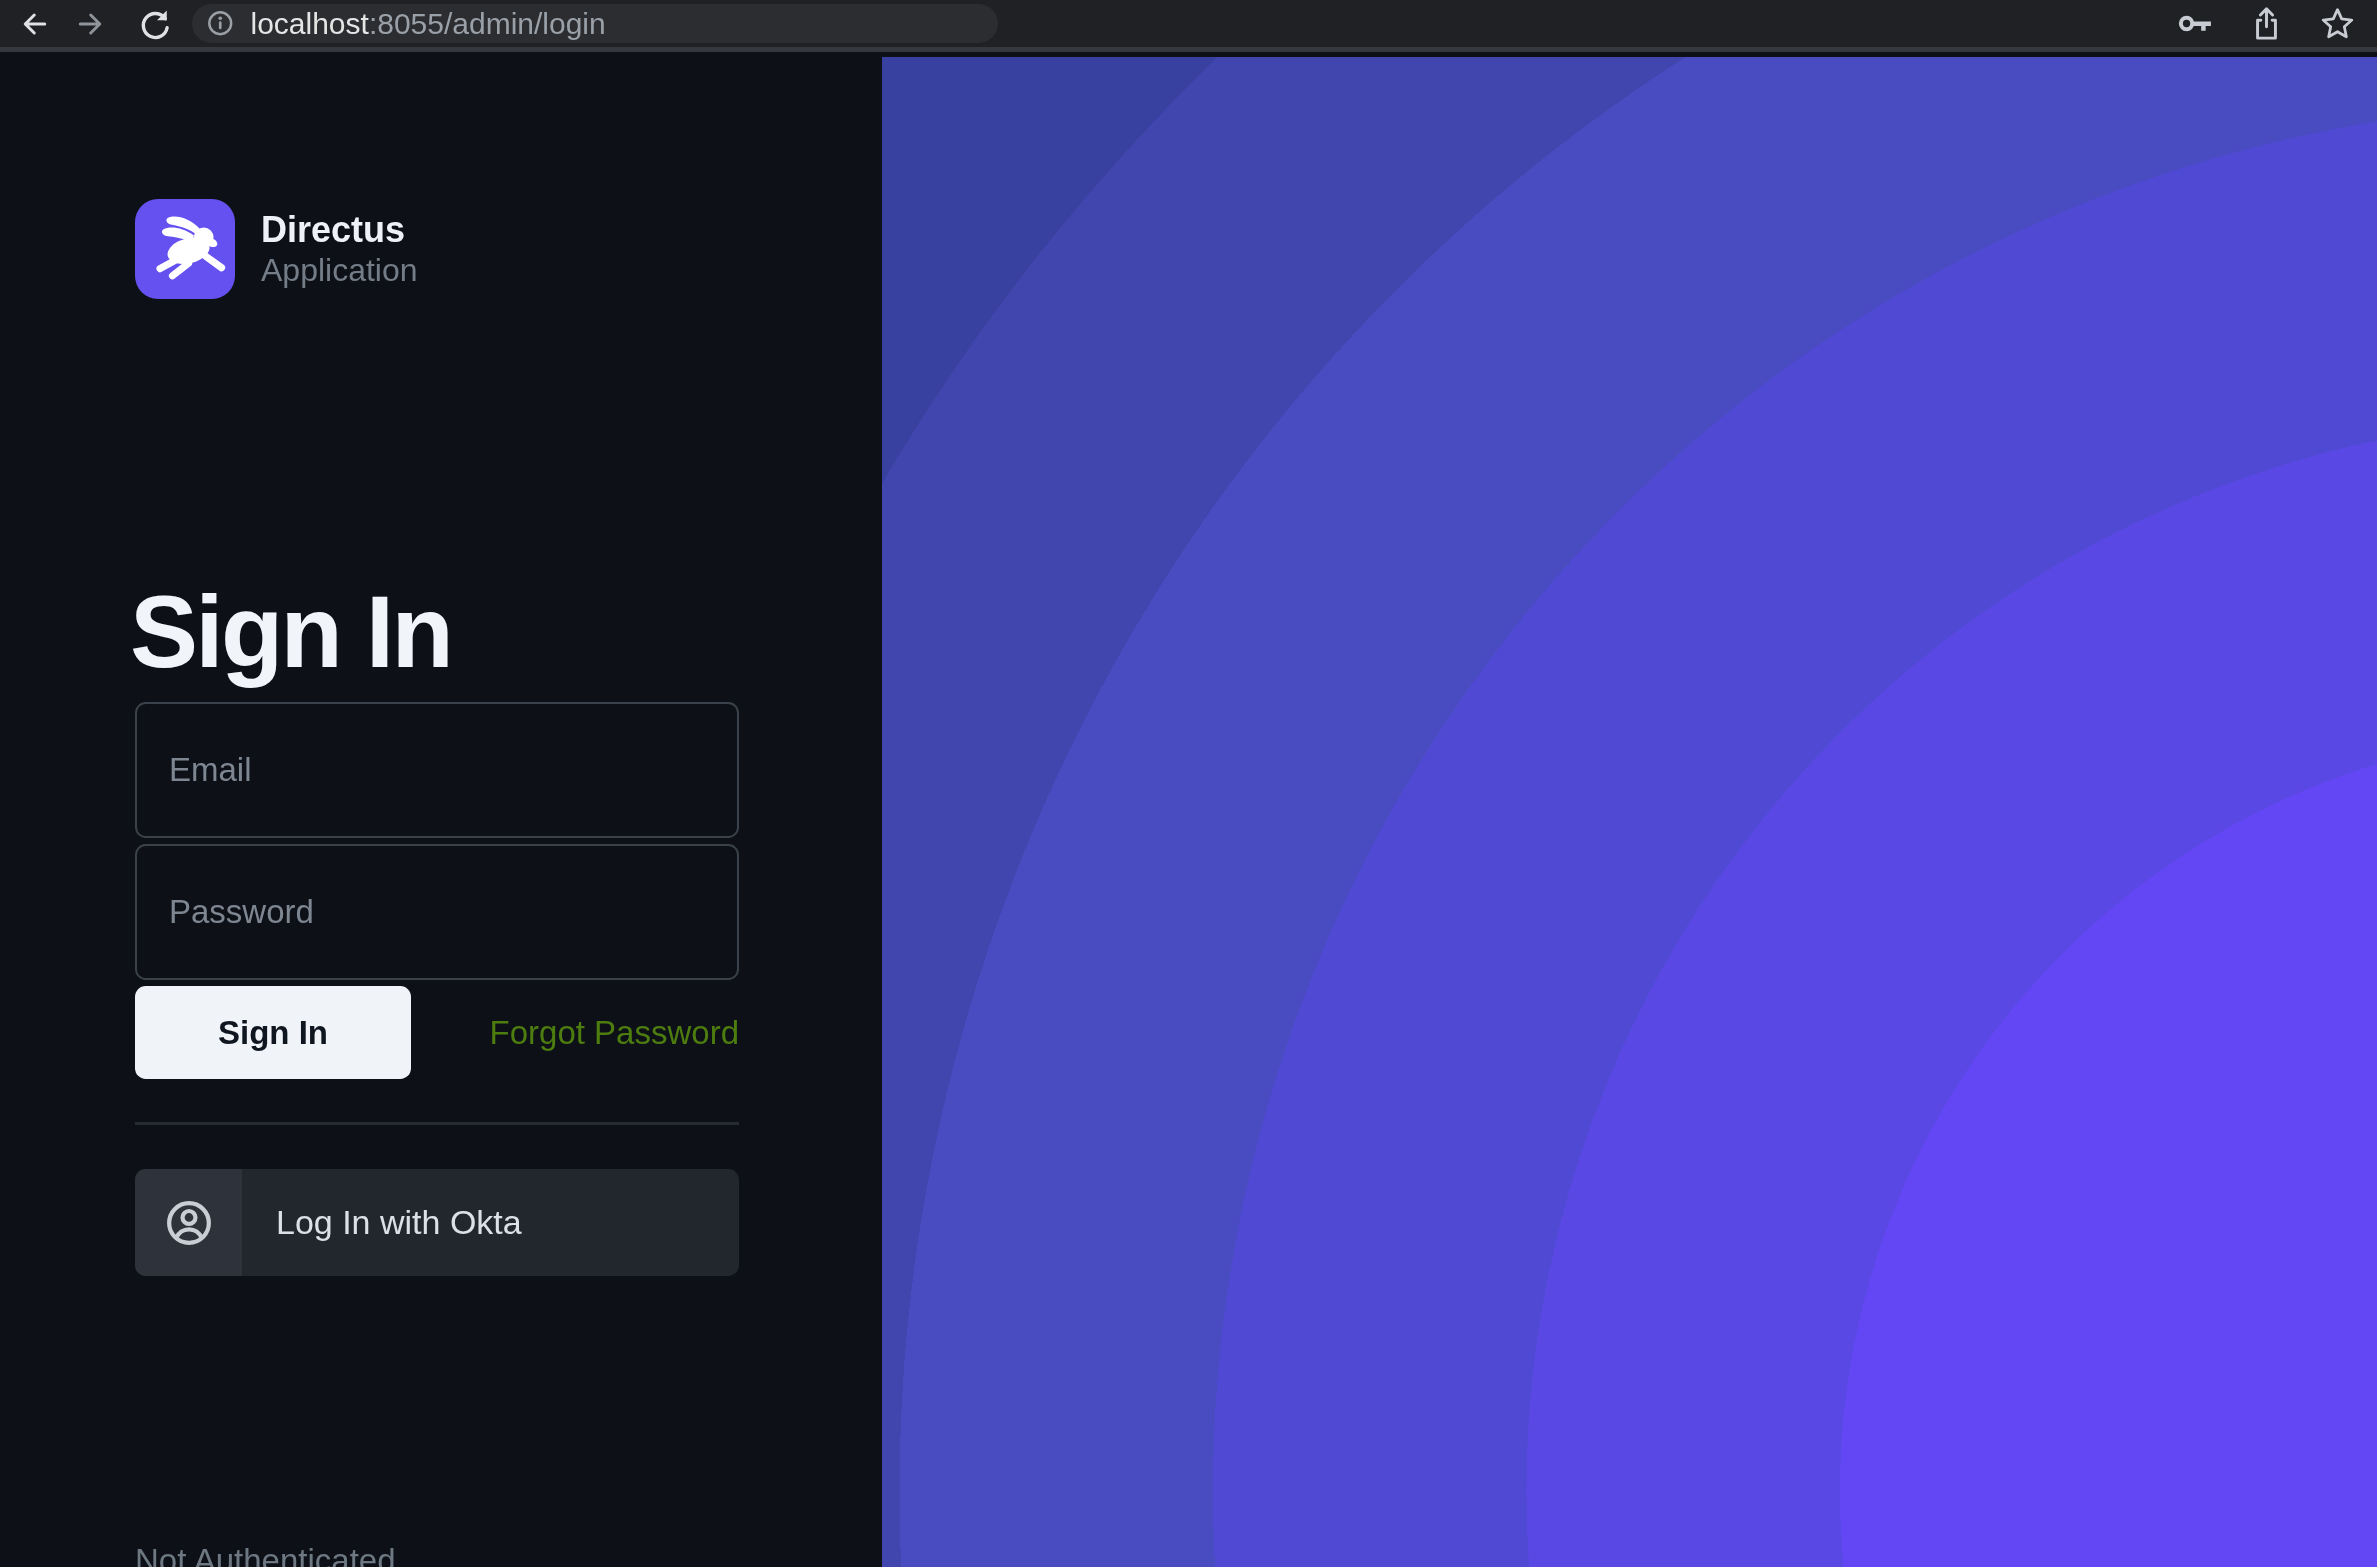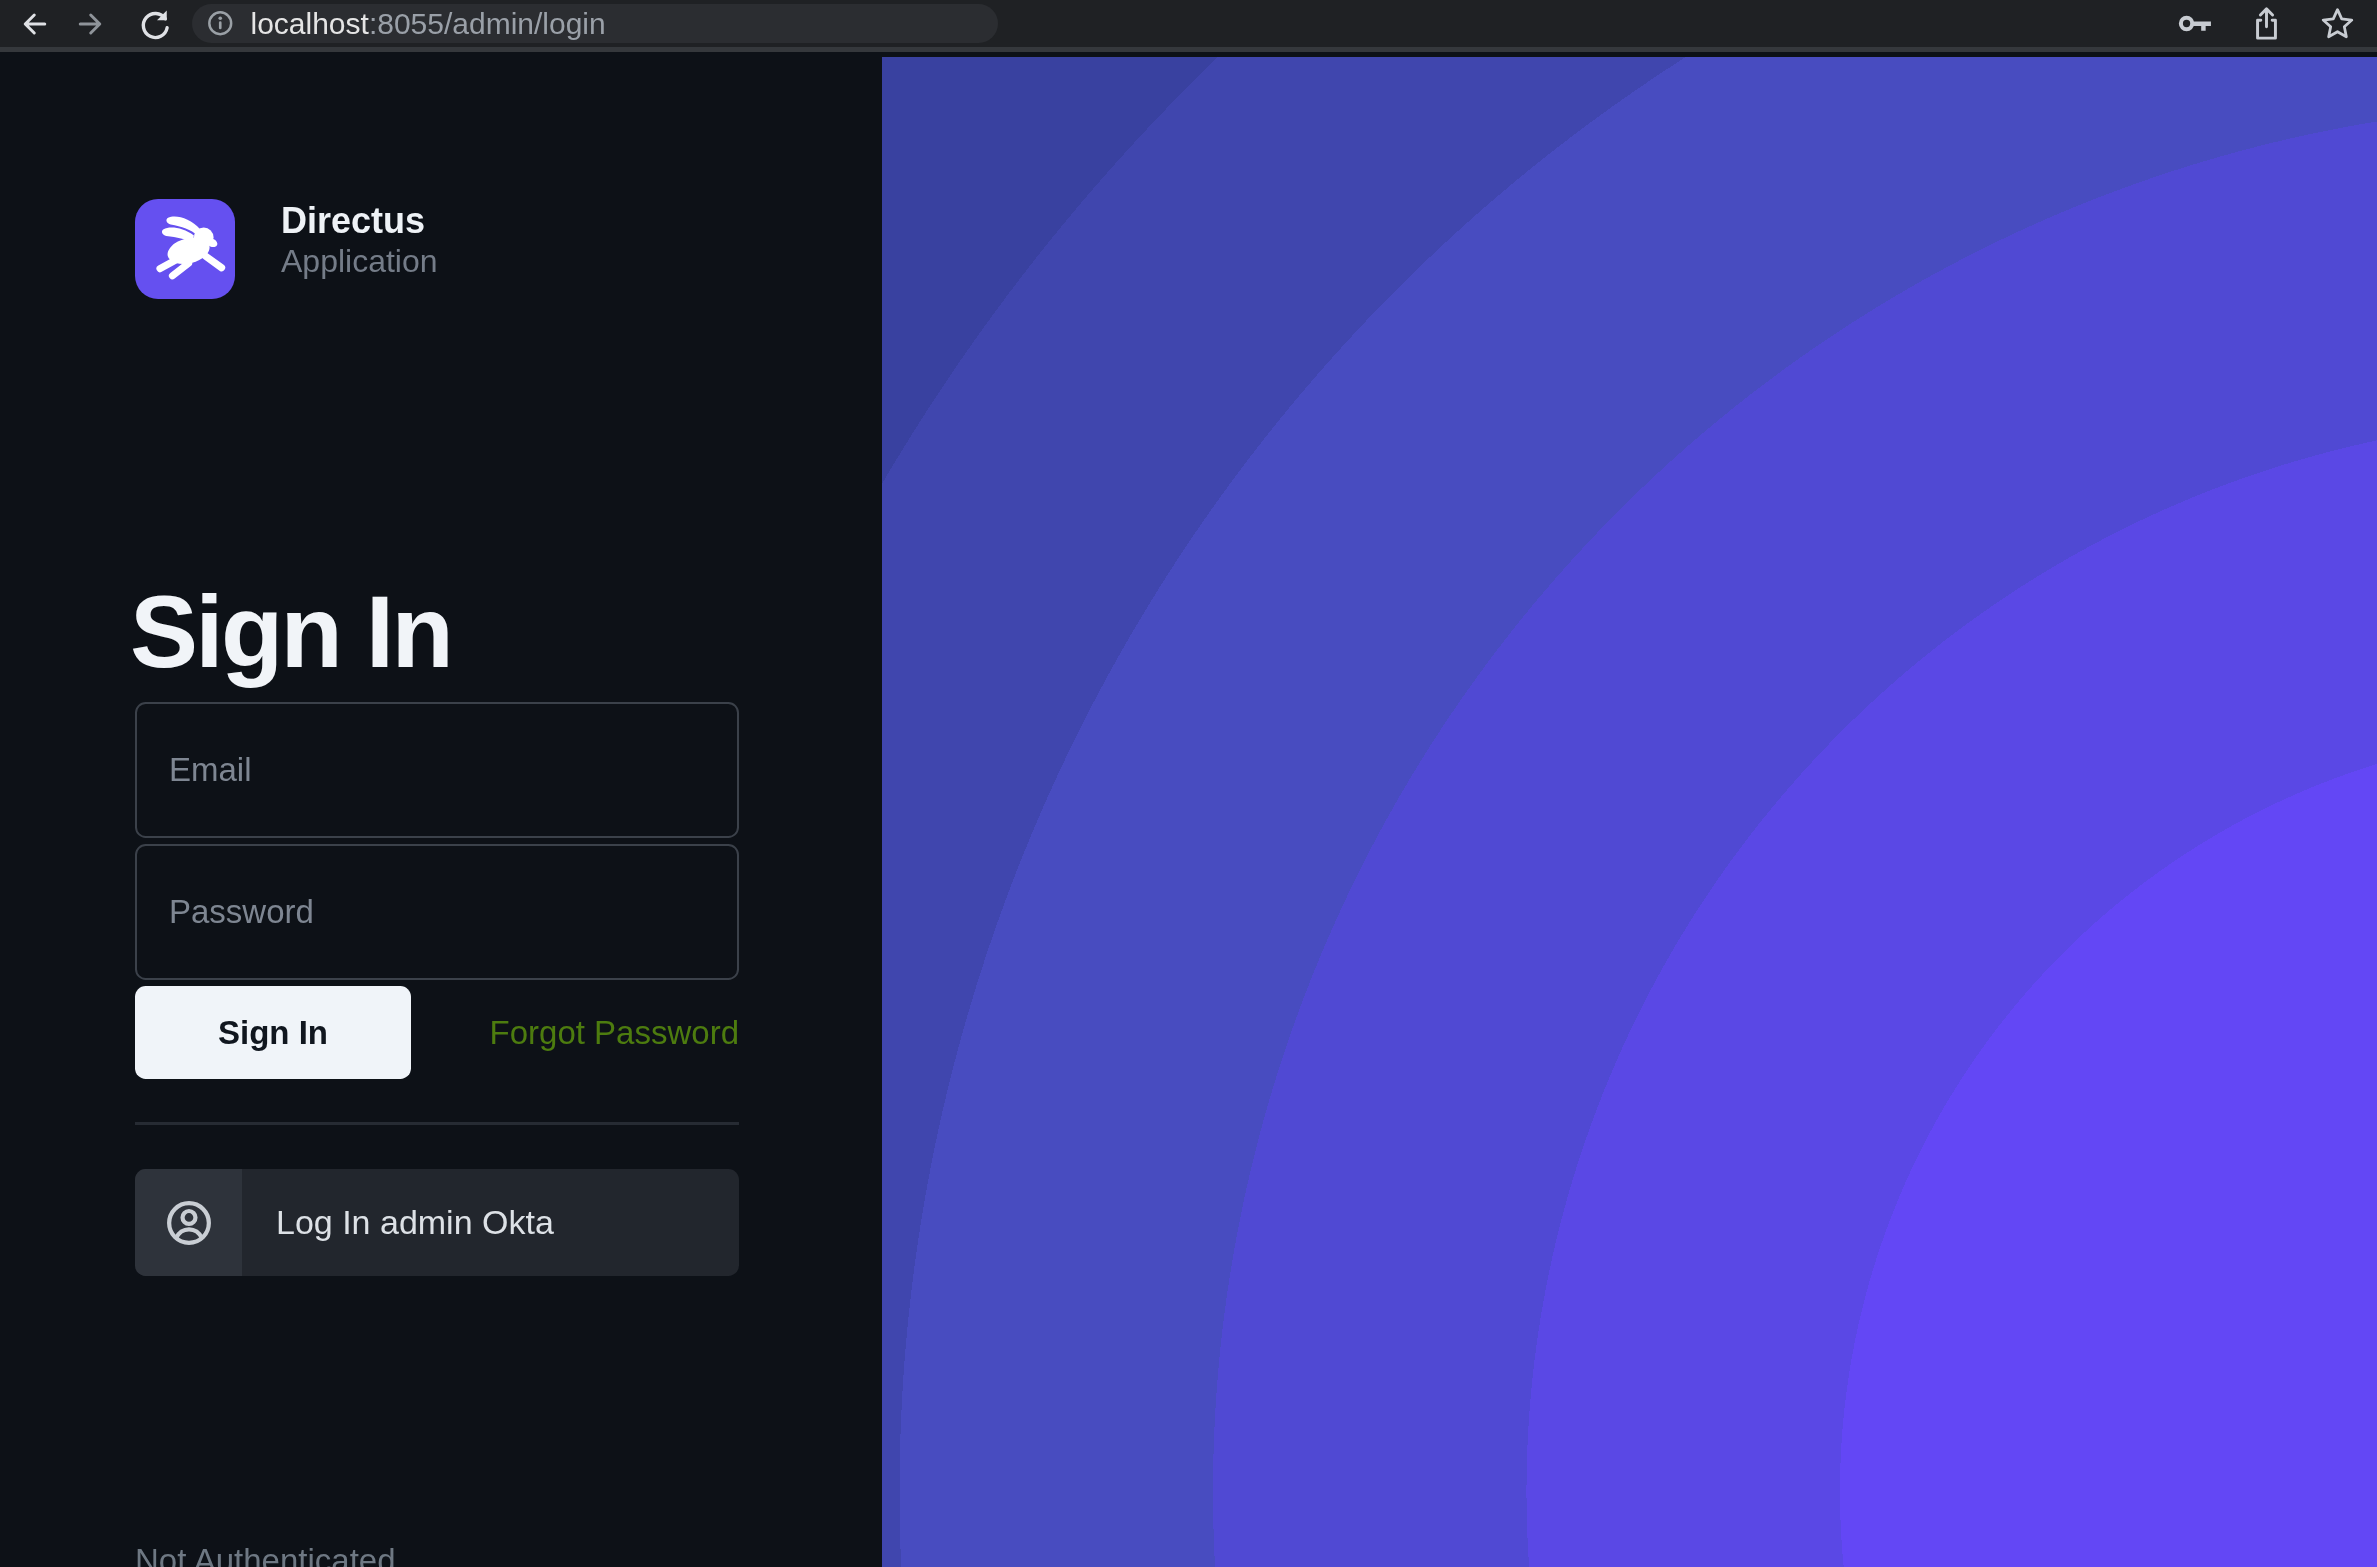--- a/index.html
+++ b/index.html
@@ -25,21 +25,21 @@
   .omnibox .path { color:#9aa0a8;margin-top:24px; }
   .chrome-right { margin-left:auto; display:flex; align-items:center; gap:32px; }
   .cr-ic { width:39px; height:39px; cursor:pointer; }
 
   
   .page { position:absolute; top:57px; left:0; width:2377px; height:1510px; display:flex; }
   .sidebar { position:relative; width:882px; height:100%; background:#0d1117; flex:0 0 auto; }
   .art { flex:1 1 auto; height:100%; }
 
   
-  .brand { position:absolute; left:135px; top:142px; display:flex; align-items:flex-start; gap:46px; }
+  .brand { position:absolute; left:135px; top:142px; display:flex; align-items:center; gap:26px; }
   .logo { width:100px; height:100px; border-radius:23px; background:#6550f0; display:flex; align-items:center; justify-content:center; }
   .brand-text { display:flex; flex-direction:column; justify-content:center; }
   .brand-title { font-size:36px; font-weight:700; color:#eef2f6; line-height:43px; }
   .brand-sub   { font-size:32px; color:#747c88; line-height:39px; }
 
   .headline {
     position:absolute; left:130px; top:524px;
     font-size:102px; font-weight:800; letter-spacing:-2.7px; color:#f1f4f8; line-height:1;
   }
 
@@ -159,21 +159,21 @@
       <div class="divider"></div>
 
       <button class="btn-sso">
         <span class="sso-iconcell">
           <svg width="48" height="48" viewBox="0 0 52 52">
             <circle cx="26" cy="26" r="21.5" fill="none" stroke="#c9ced4" stroke-width="4.6"></circle>
             <circle cx="26" cy="20" r="7" fill="none" stroke="#c9ced4" stroke-width="4.6"></circle>
             <path d="M12.5 42 a14.5 14.5 0 0 1 27 0" fill="none" stroke="#c9ced4" stroke-width="4.6" stroke-linecap="round"></path>
           </svg>
         </span>
-        <span class="sso-label">Log In admin Okta</span>
+        <span class="sso-label">Log In with Okta</span>
       </button>
 
       <div class="status">Not Authenticated</div>
     </aside>
 
     <div class="art" style="background: radial-gradient(circle at 115% 95%, rgb(99, 71, 245) 0px, rgb(99, 71, 245) 34%, rgb(90, 72, 229) 34%, rgb(90, 72, 229) 48%, rgb(80, 73, 211) 48%, rgb(80, 73, 211) 62%, rgb(72, 76, 192) 62%, rgb(72, 76, 192) 76%, rgb(64, 70, 174) 76%, rgb(64, 70, 174) 89%, rgb(57, 65, 160) 89%, rgb(57, 65, 160) 100%);"></div>
   </div>
 </div>
 
 

